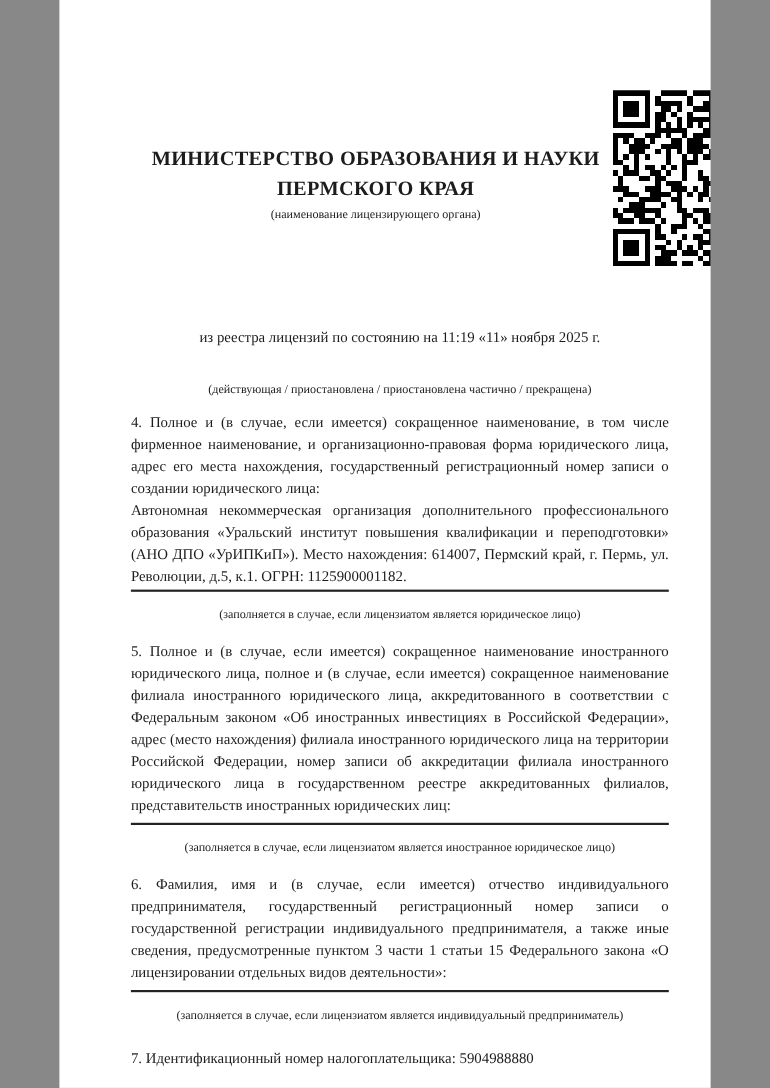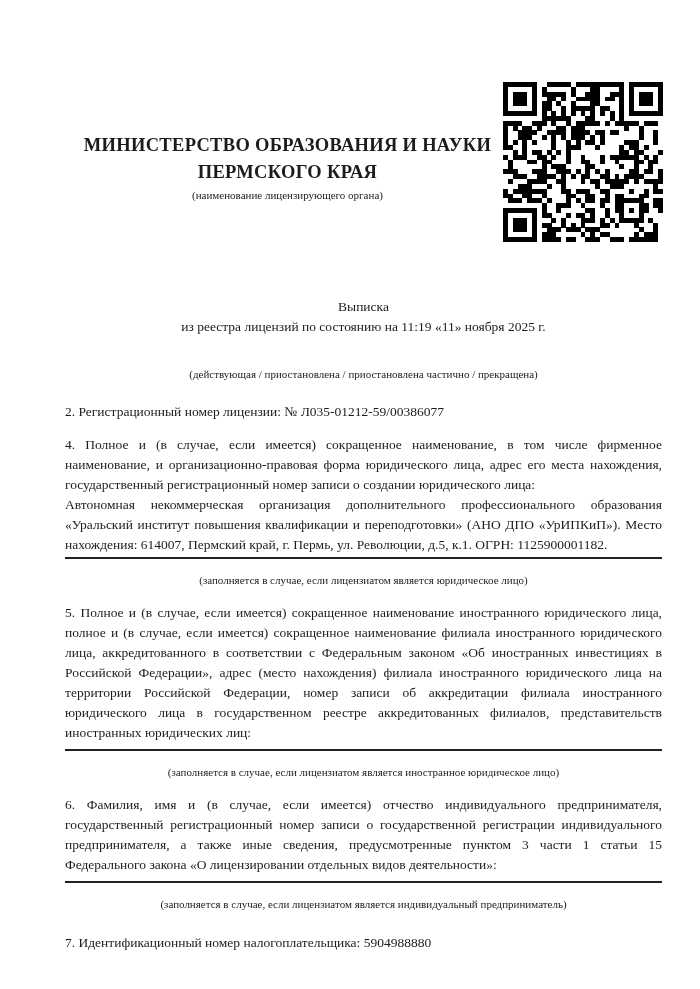--- a/index.html
+++ b/index.html
@@ -1,17 +1,17 @@
 <!DOCTYPE html>
 <html><head>
 <meta charset="utf-8">
 <style>
   html, body { margin: 0; padding: 0; background: #888; }
   .page {
-    width: 700px; height: 989px;
+    width: 592px; height: 989px;
     background: #ffffff;
     position: relative;
     margin: 0 auto;
     font-family: "Liberation Serif", serif;
     color: #1c1c1c;
     overflow: hidden;
   }
   .content {
     position: absolute;
     left: 65px; right: 38px; top: 0;
@@ -622,31 +622,27 @@
     </div>
 
   <div class="content">
 
     <div class="ministry">
       <div class="ministry-name">МИНИСТЕРСТВО ОБРАЗОВАНИЯ И НАУКИ ПЕРМСКОГО КРАЯ</div>
       <div class="small-caption">(наименование лицензирующего органа)</div>
     </div>
 
     <div class="doc-title-block">
-      <div>Выписка</div>
       <div>из реестра лицензий по состоянию на 11:19 «11» ноября 2025 г.</div>
     </div>
 
     <div class="item item-1">
       <div class="small-caption">(действующая / приостановлена / приостановлена частично / прекращена)</div>
     </div>
 
-    <div class="item item-2">
-      <div>2. Регистрационный номер лицензии: № Л035-01212-59/00386077</div>
-    </div>
 
 
     <div class="item item-4">
       <p class="para">4. Полное и (в случае, если имеется) сокращенное наименование, в том числе фирменное наименование, и организационно-правовая форма юридического лица, адрес его места нахождения, государственный регистрационный номер записи о создании юридического лица:</p>
       <p class="para">Автономная некоммерческая организация дополнительного профессионального образования «Уральский институт повышения квалификации и переподготовки» (АНО ДПО «УрИПКиП»). Место нахождения: 614007, Пермский край, г. Пермь, ул. Революции, д.5, к.1. ОГРН: 1125900001182.</p>
       <div class="rule"></div>
       <div class="small-caption">(заполняется в случае, если лицензиатом является юридическое лицо)</div>
     </div>
 
     <div class="item item-5">

